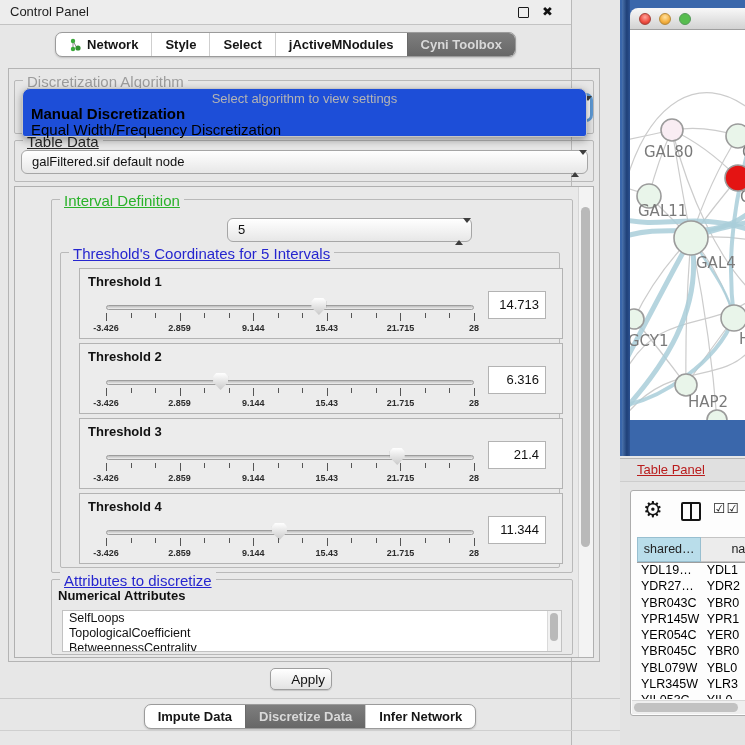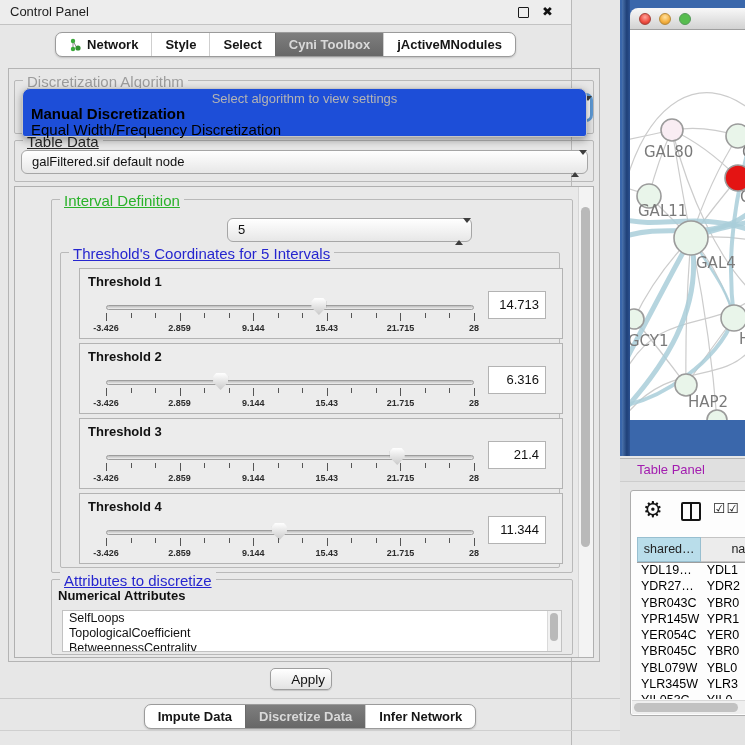--- a/index.html
+++ b/index.html
@@ -71,21 +71,21 @@
   .net-titlebar{position:absolute;left:10px;top:8px;width:115px;height:22px;border-radius:8px 0 0 0;background:linear-gradient(#f8f8f8,#d2d2d2);border-bottom:1px solid #9f9f9f;box-sizing:border-box;}
   .light{position:absolute;top:5px;width:12px;height:12px;border-radius:50%;}
   .light.red{left:9px;background:radial-gradient(circle at 50% 32%,#ffa49b,#ee4b40 60%,#b93329);border:1px solid #a64139;box-sizing:border-box;}
   .light.yellow{left:29px;background:radial-gradient(circle at 50% 32%,#ffe2a0,#f3ae3d 60%,#cd8c2a);border:1px solid #b58a3a;box-sizing:border-box;}
   .light.green{left:49px;background:radial-gradient(circle at 50% 32%,#c0f2b0,#57bd4f 60%,#3d9a38;);border:1px solid #56995a;box-sizing:border-box;background-color:#57bd4f;}
   .net-canvas{position:absolute;left:10px;top:30px;width:115px;height:390px;background:#fff;}
   .net-canvas svg{display:block;}
   .net-canvas svg text{font-family:"DejaVu Sans","Liberation Sans",sans-serif;font-size:15px;fill:#7a7a7a;}
   
   .tp-header{position:absolute;left:620px;top:458px;width:125px;height:24px;background:#e0e0e0;border-top:1px solid #b5b5b5;border-bottom:1px solid #cdcdcd;box-sizing:border-box;}
-  .tp-header span{position:absolute;left:17px;top:0;line-height:22px;font-size:13px;color:#a21caf;}
+  .tp-header span{position:absolute;left:17px;top:0;line-height:22px;font-size:13px;color:#b91c1c;text-decoration:underline;}
   .tp-body{position:absolute;left:620px;top:482px;width:125px;height:263px;background:#e3e3e3;}
   .tp-box{position:absolute;left:10px;top:8px;width:130px;height:226px;background:#fdfdfd;border:1px solid #adadad;border-radius:3px;box-sizing:border-box;}
   .gear{position:absolute;left:12px;top:6px;font-size:22px;color:#141414;line-height:26px;}
   .cols-icon{position:absolute;left:50px;top:11px;width:20px;height:19px;border:2px solid #141414;border-radius:2px;box-sizing:border-box;}
   .cols-icon::after{content:"";position:absolute;left:7px;top:0;width:2px;height:100%;background:#141414;}
   .checks{position:absolute;left:82px;top:9px;font-size:14px;color:#222;letter-spacing:1px;}
   .tp-table{position:absolute;left:6px;top:46px;right:0;bottom:16px;overflow:hidden;}
   .tp-head{display:flex;height:25px;border-bottom:1px solid #9d9d9d;}
   .th1{width:70px;background:#b9ddea;border:1px solid #98bfd0;box-sizing:border-box;font-size:12.5px;text-align:center;line-height:23px;color:#222;}
   .th2{width:60px;background:#ececec;border:1px solid #c4c4c4;border-left:none;box-sizing:border-box;font-size:12.5px;line-height:23px;color:#222;padding-left:30px;}
@@ -118,25 +118,25 @@
             <circle cx="9" cy="10" r="2.6" fill="#2f8f2f"></circle>
           </svg>
           <span>Network</span>
         </div>
         <div class="tab">
             <span>Style</span>
           </div>
         <div class="tab">
             <span>Select</span>
           </div>
+        <div class="tab">
+            <span>jActiveMNodules</span>
+          </div>
         <div class="tab selected">
             <span>Cyni Toolbox</span>
-          </div>
-        <div class="tab">
-            <span>jActiveMNodules</span>
           </div>
       </div>
     </div>
 
     <div class="outer-panel"></div>
 
     <div class="group" style="left:14px;top:80px;width:580px;height:54px;">
       <span class="glabel gray">Discretization Algorithm</span>
     </div>
 

